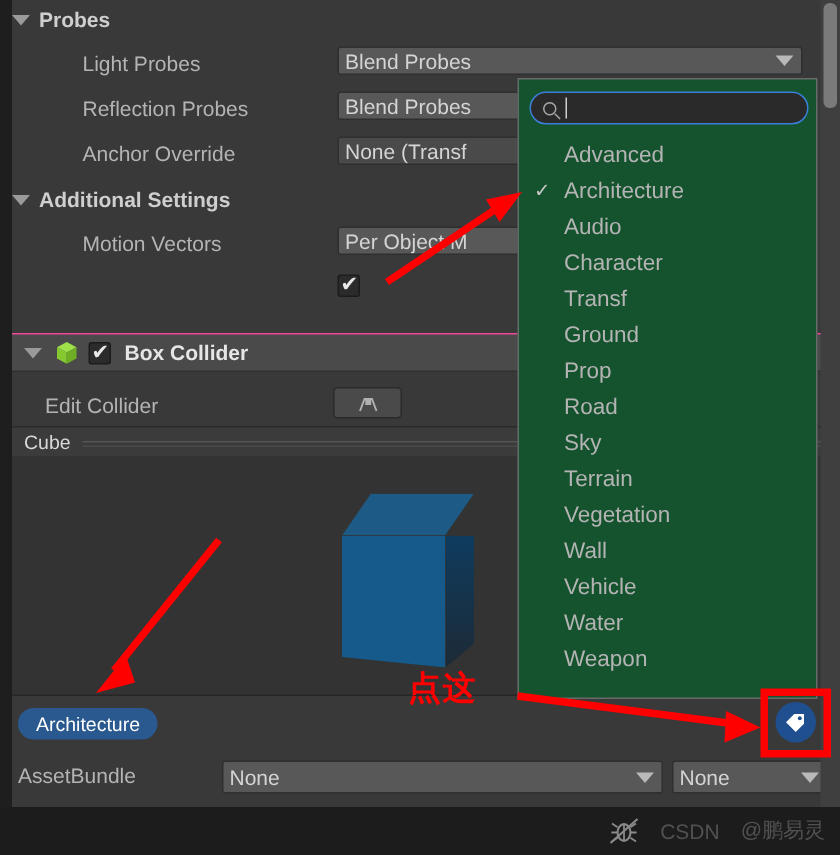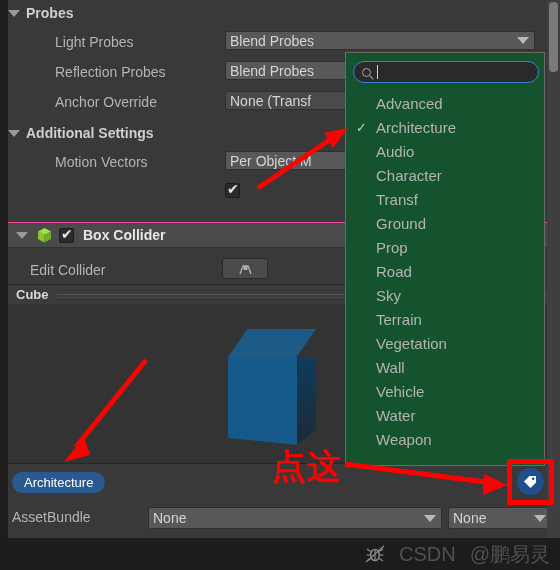--- a/index.html
+++ b/index.html
@@ -37,21 +37,21 @@
                  border-top: 1px solid #ec4899; border-bottom: 1px solid #313131; display: flex; align-items: center; }
   .comp-title { color: #e6e6e6; font-size: 14px; font-weight: bold; }
   .cube-ico { width: 17px; height: 17px; margin: 0 6px 0 2px; position: relative; }
 
   .edit-btn { position: absolute; left: 222px; top: 258px; width: 46px; height: 21px; background: #4a4a4a;
               border: 1px solid #2b2b2b; border-radius: 3px; display: flex; align-items: center; justify-content: center; }
 
   
   .prev-header { position: absolute; left: 8px; top: 284px; width: 552px; height: 20px; background: #3b3b3b;
                  border-top: 1px solid #2a2a2a; display: flex; align-items: center; }
-  .prev-name { color: #d8d8d8; font-size: 13px; font-weight: bold; margin-left: 8px; }
+  .prev-name { color: #d8d8d8; font-size: 13px; font-weight: normal; margin-left: 8px; }
   .prev-rule { flex: 1; height: 1px; background: #555; margin: 0 8px; position: relative; }
   .prev-rule::after { content: ""; position: absolute; left: 0; top: 3px; width: 100%; height: 1px; background: #4a4a4a; }
 
   .preview { position: absolute; left: 8px; top: 304px; width: 552px; height: 160px; background: #333333;
              border-bottom: 1px solid #262626; overflow: hidden; }
 
   
   .cube3d { position: absolute; left: 208px; top: 25px; width: 120px; height: 120px; }
   .c-top { position: absolute; left: 12px; top: 0; width: 88px; height: 28px; background: #1d5a85;
            clip-path: polygon(22% 0%, 100% 0%, 78% 100%, 0% 100%); }
@@ -93,27 +93,27 @@
                display: flex; align-items: center; justify-content: center; }
 
   
   .scrollbar { position: absolute; right: 0; top: 0; width: 13px; height: 538px; background: #3f3f3f; }
   .thumb { position: absolute; left: 2px; top: 2px; width: 9px; height: 70px; background: #7a7a7a; border-radius: 4px; }
 
   
   .anno { position: absolute; pointer-events: none; }
   .redbox { position: absolute; left: 507px; top: 459px; width: 47px; height: 46px;
             border: 5px solid #ff0000; }
-  .cn-text { position: absolute; left: 272px; top: 444px; color: #ff0000; font-size: 34px;
+  .cn-text { position: absolute; left: 272px; top: 444px; color: #ff0000; font-size: 22px;
              font-family: "DejaVu Sans", sans-serif; font-weight: bold; letter-spacing: 1px; }
 
   
   .statusbar { position: absolute; left: 0; top: 538px; width: 560px; height: 32px; background: #1c1c1c;
                display: flex; align-items: center; justify-content: flex-end; padding-right: 10px; gap: 14px; }
-  .wm { color: #5a5a5a; font-size: 20px; opacity: .85; }
+  .wm { color: #5a5a5a; font-size: 14px; opacity: .85; }
 </style>
 </head>
 <body>
 
 <div id="root">
 
   <div class="inspector">
     <div class="left-edge"></div>
 
     <div class="row" style="top:2px;">

